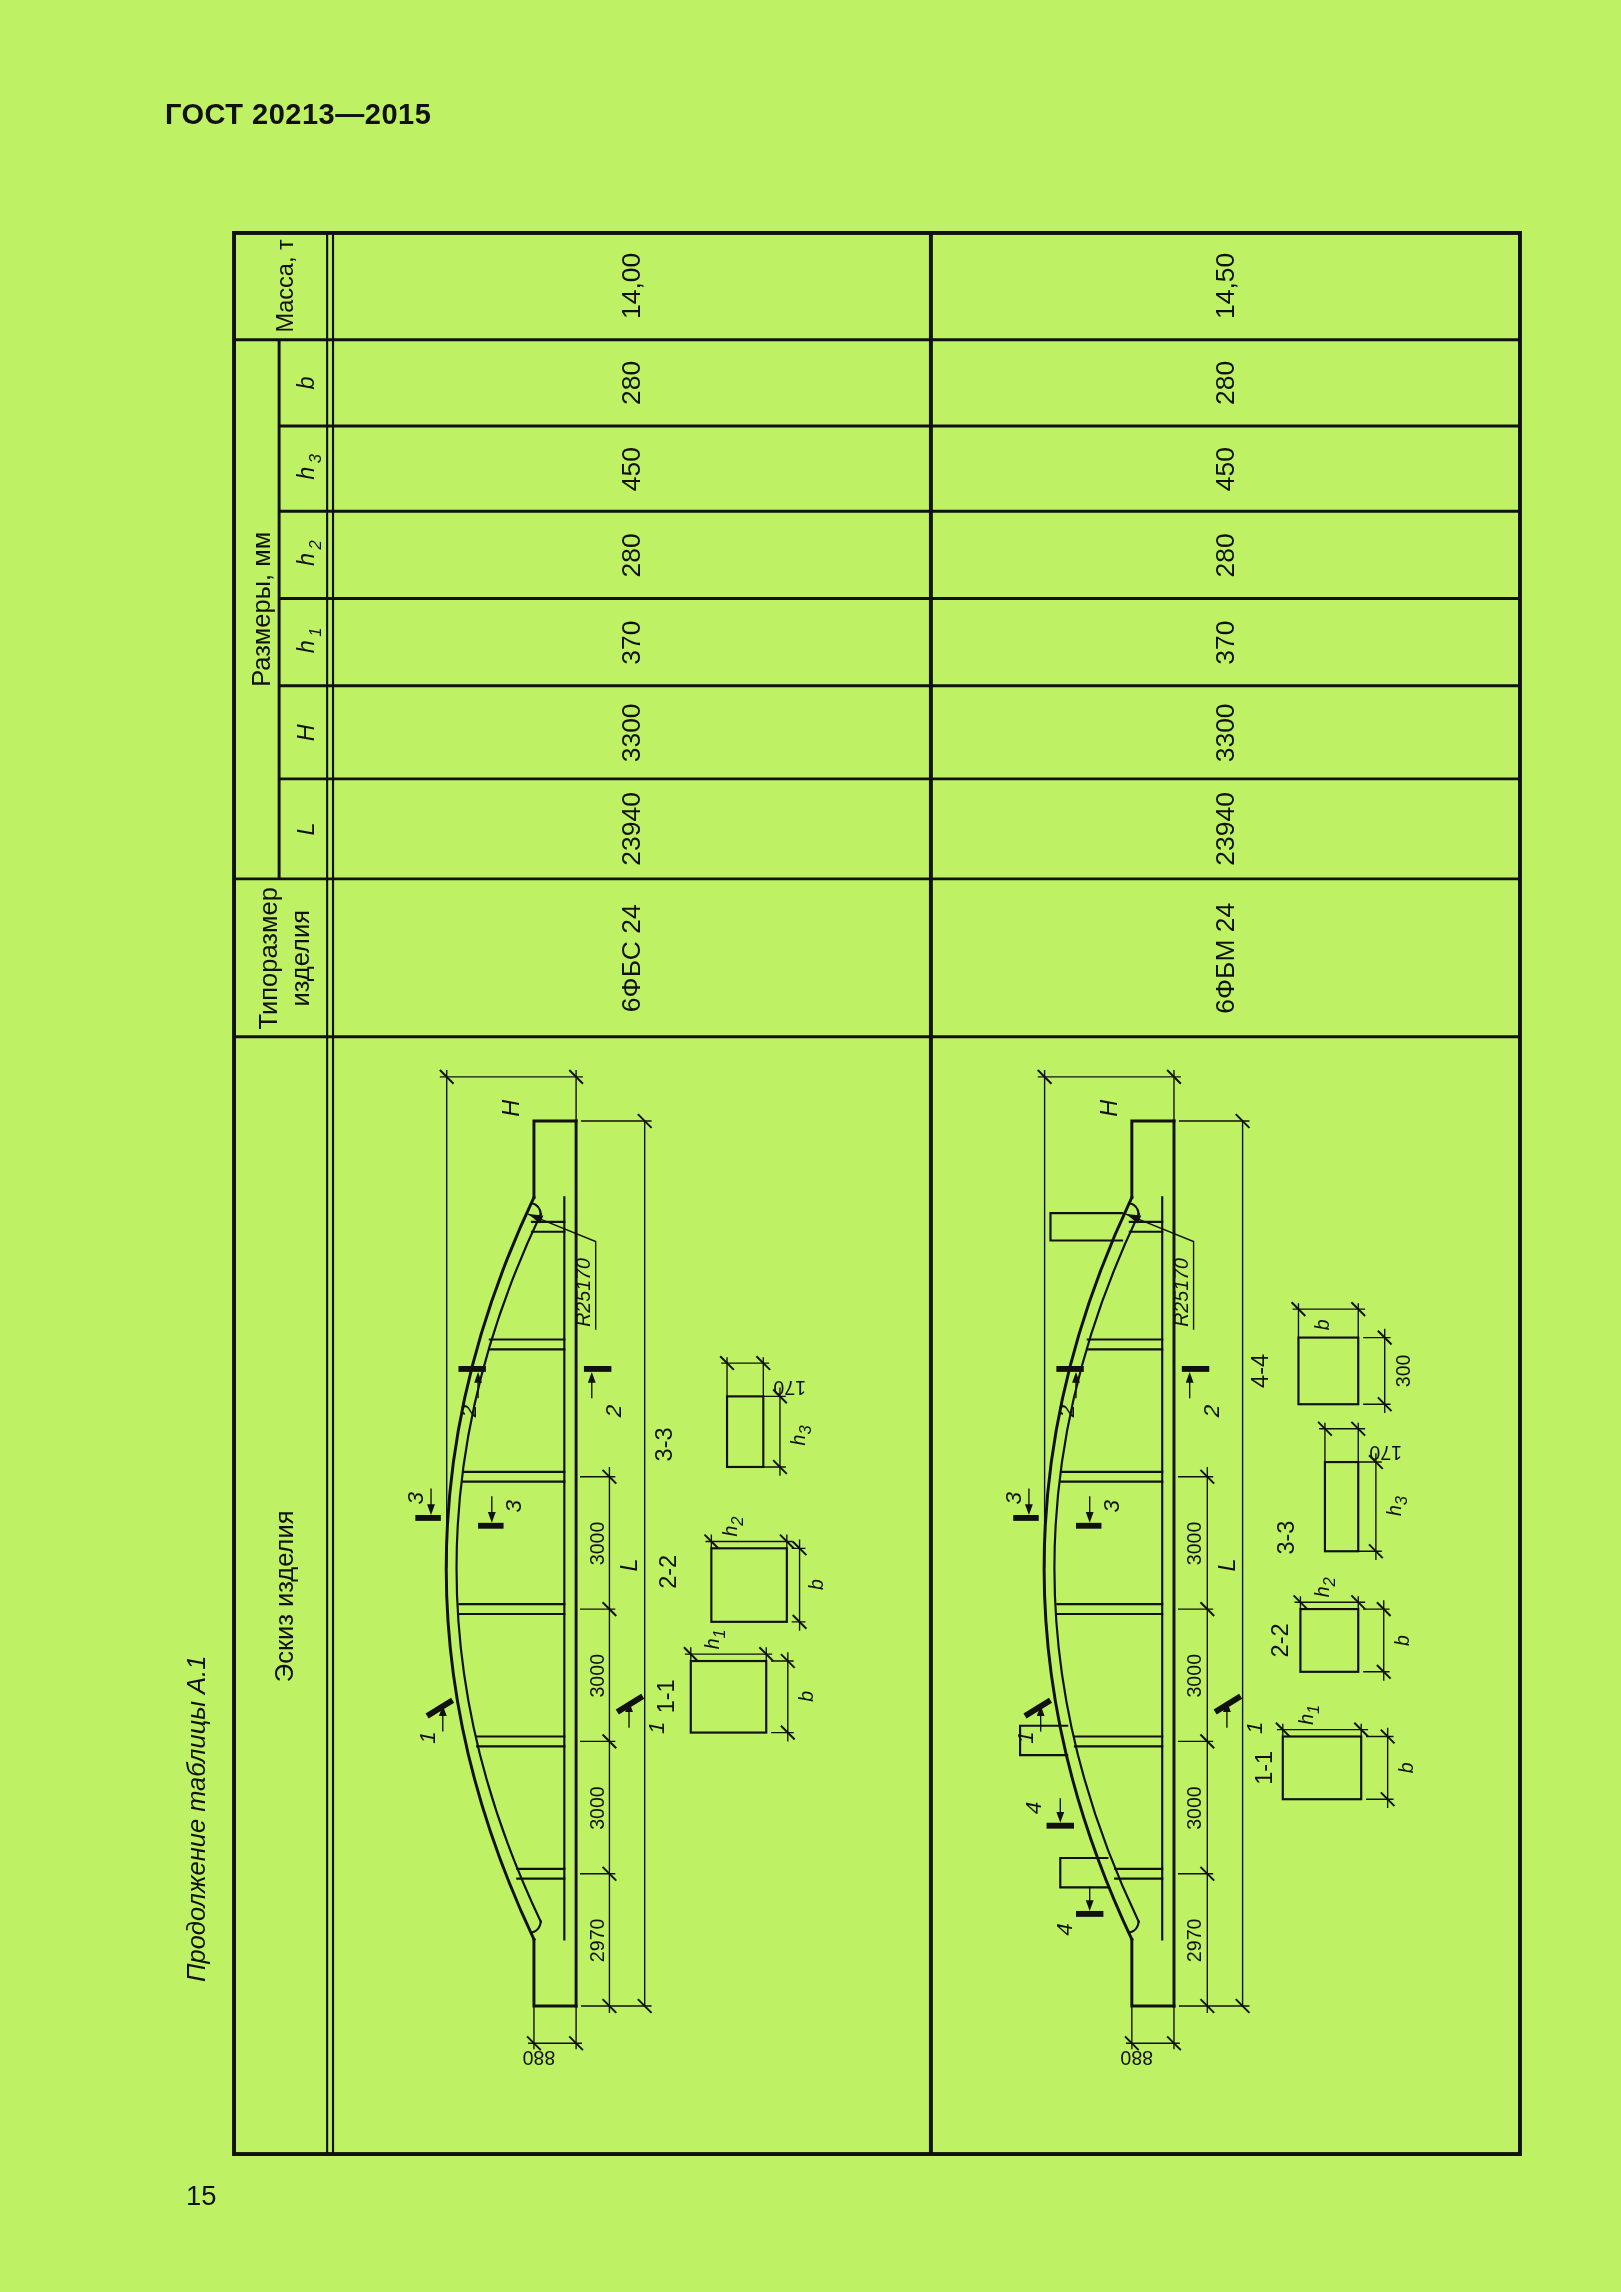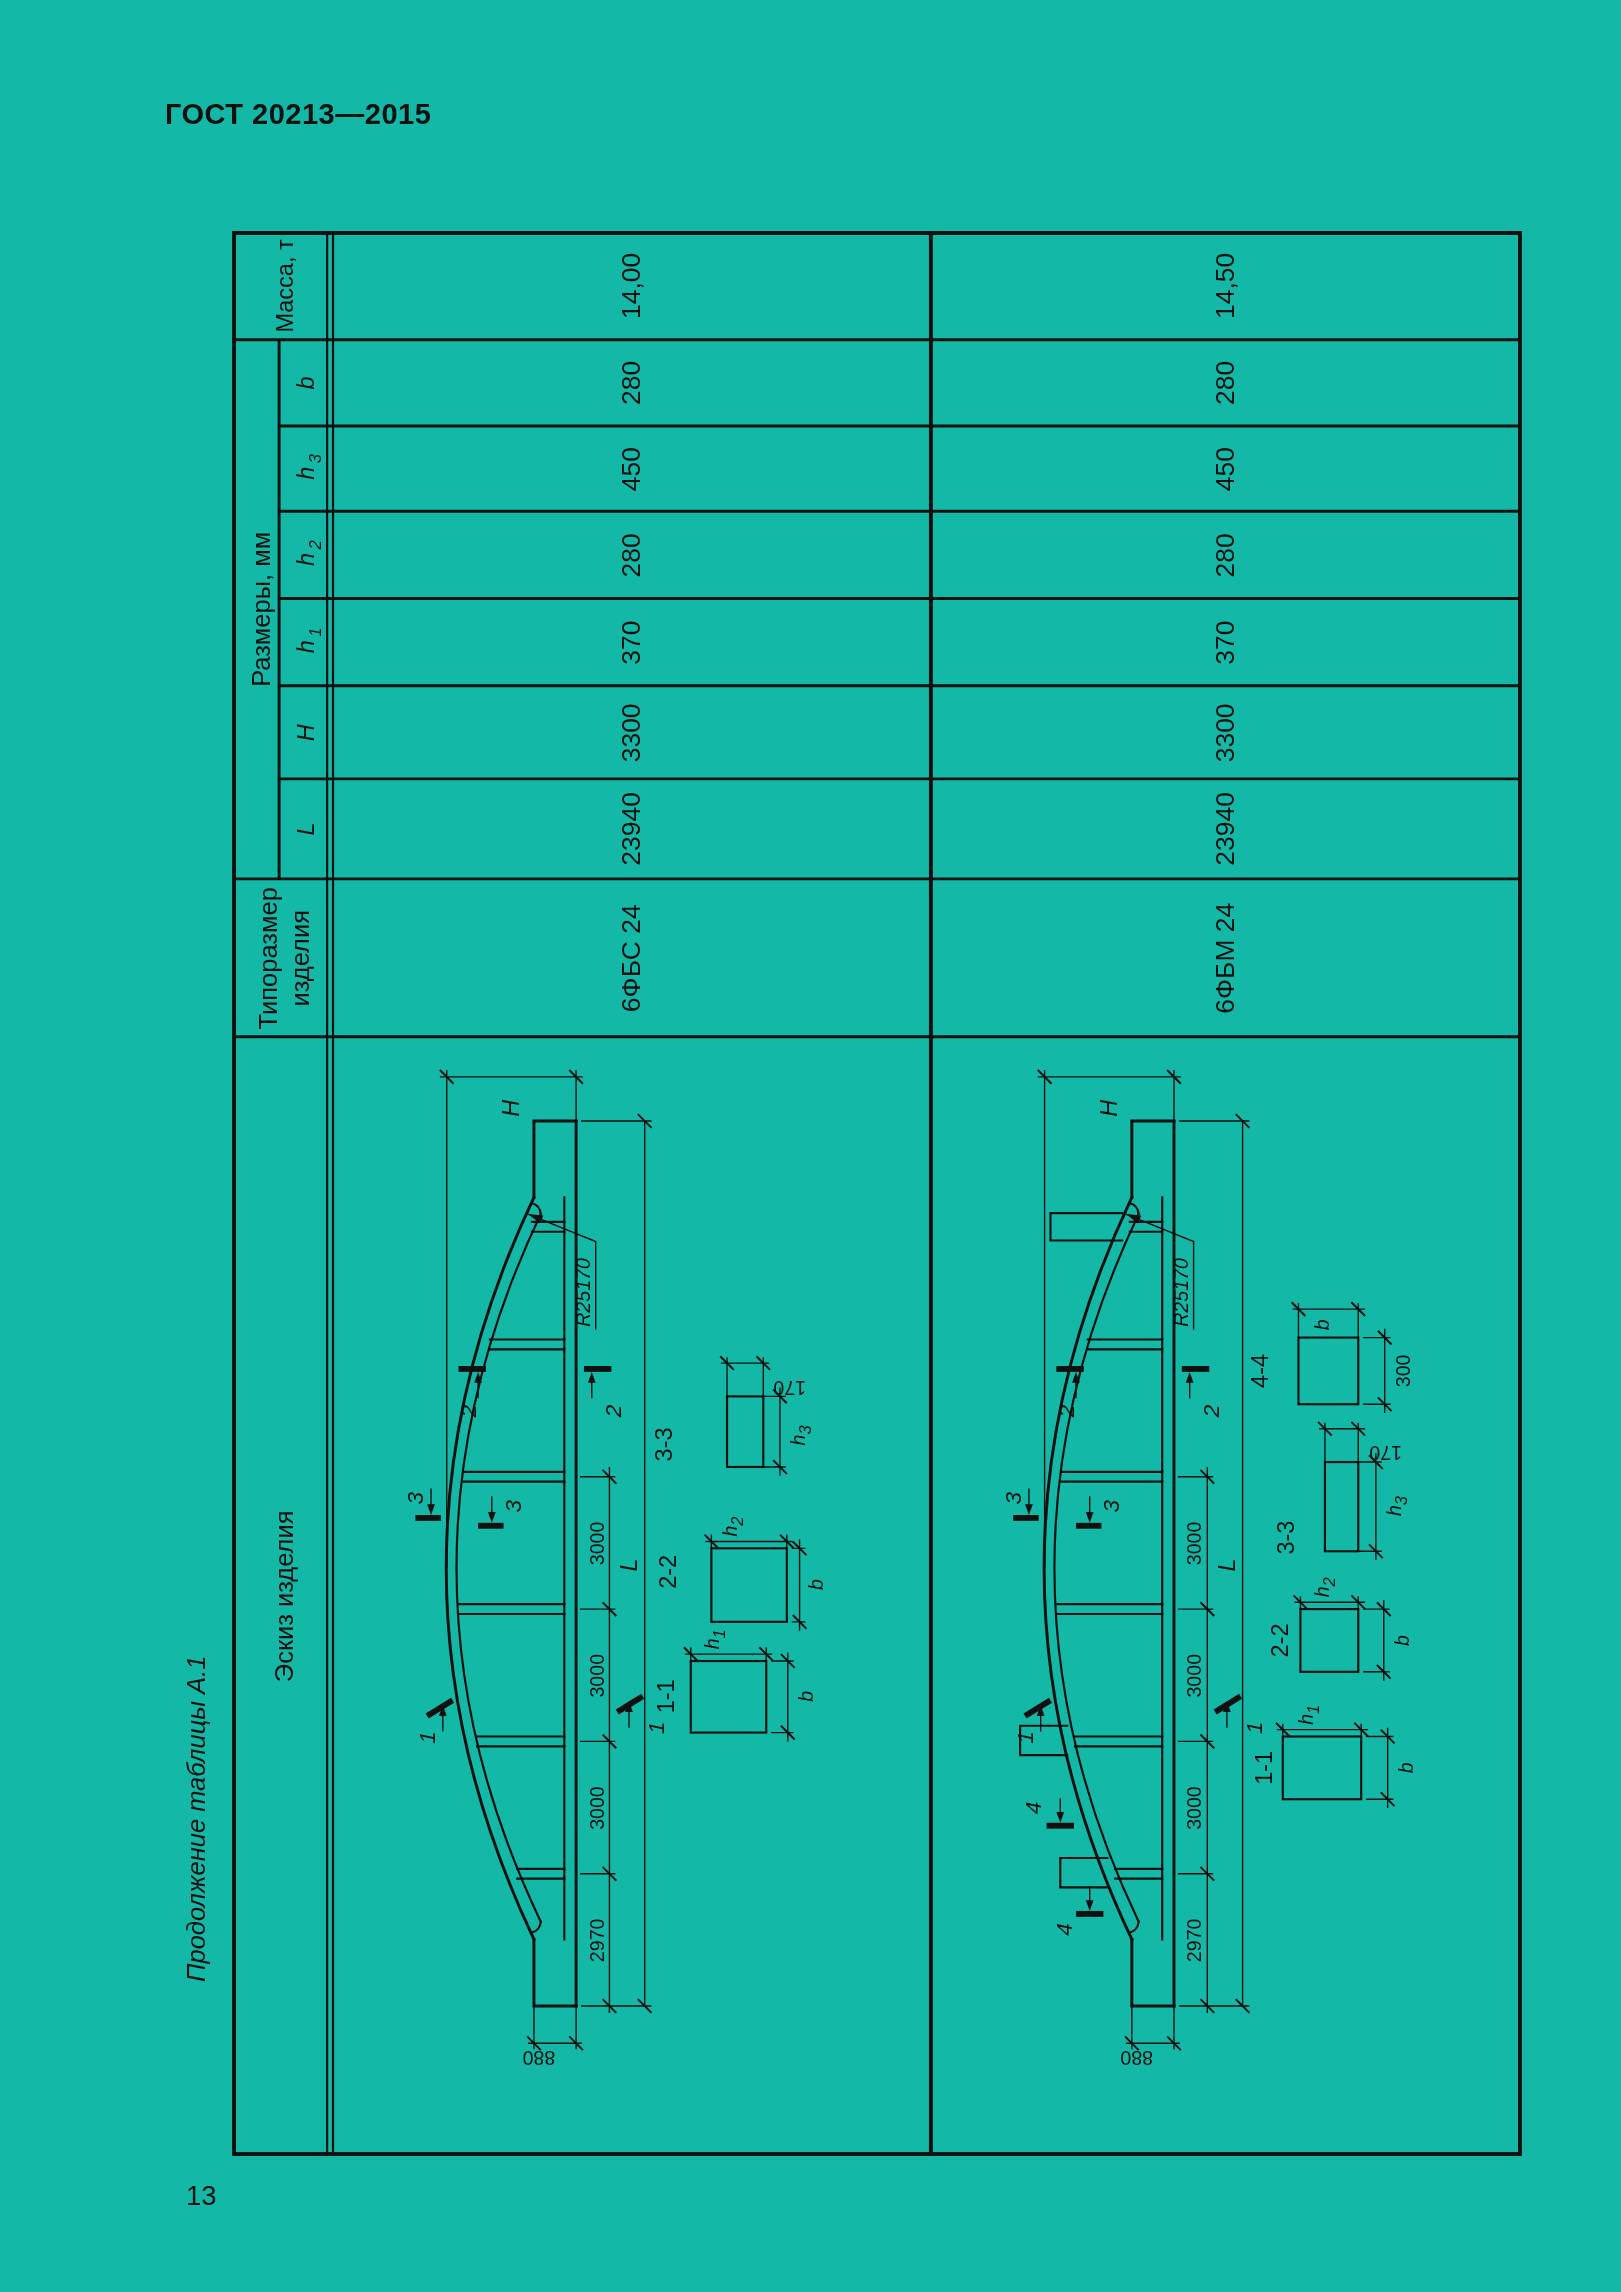--- a/index.html
+++ b/index.html
@@ -1,16 +1,16 @@
 <!DOCTYPE html>
 <html><head>
 <meta charset="utf-8">
 <style>
   html,body{margin:0;padding:0;background:#e8e8e8;}
-  .page{position:relative;width:1621px;height:2293px;background:#14b8a6;overflow:hidden;
+  .page{position:relative;width:1621px;height:2293px;background:#bef264;overflow:hidden;
         font-family:"Liberation Sans",sans-serif;color:#111;}
   .gost-head{position:absolute;left:165px;top:98px;font-size:29px;font-weight:bold;letter-spacing:0.5px;}
   .tbl-caption{position:absolute;left:182px;top:1982px;width:267px;height:29px;
         font-size:25.5px;font-style:italic;transform-origin:0 0;transform:rotate(-90deg);white-space:nowrap;}
   .page-num{position:absolute;left:186px;top:2180px;font-size:27.4px;}
   .tbl-wrap{position:absolute;left:232px;top:231px;width:1290px;height:1925px;}
   .land{position:absolute;left:0;top:0;width:1925px;height:1290px;
         transform-origin:0 0;transform:rotate(-90deg) translate(-1925px,0);}
   svg text{fill:#111;font-family:"Liberation Sans",sans-serif;}
   .ln,.frame{stroke:#111;fill:none;}
@@ -26,21 +26,21 @@
   .cap{font-size:24px;} .dim{font-size:20px;} .cut{font-size:23px;font-style:italic;}
   .bl{font-size:24px;font-style:italic;}
 </style>
 </head>
 <body>
 
 <div class="page">
 
   <div class="gost-head">ГОСТ 20213—2015</div>
   <div class="tbl-caption">Продолжение таблицы А.1</div>
-  <div class="page-num">13</div>
+  <div class="page-num">15</div>
 
   <div class="tbl-wrap">
     <div class="land">
       <svg width="1925" height="1290" viewBox="0 0 1964 1316">
         <defs>
           <pattern id="h45" width="8" height="8" patternUnits="userSpaceOnUse" patternTransform="rotate(45)">
             <line x1="0" y1="0" x2="0" y2="8" stroke="#111" stroke-width="1.6"></line>
           </pattern>
           <path id="tick" d="M-7,7 L7,-7" class="tk"></path>
 

